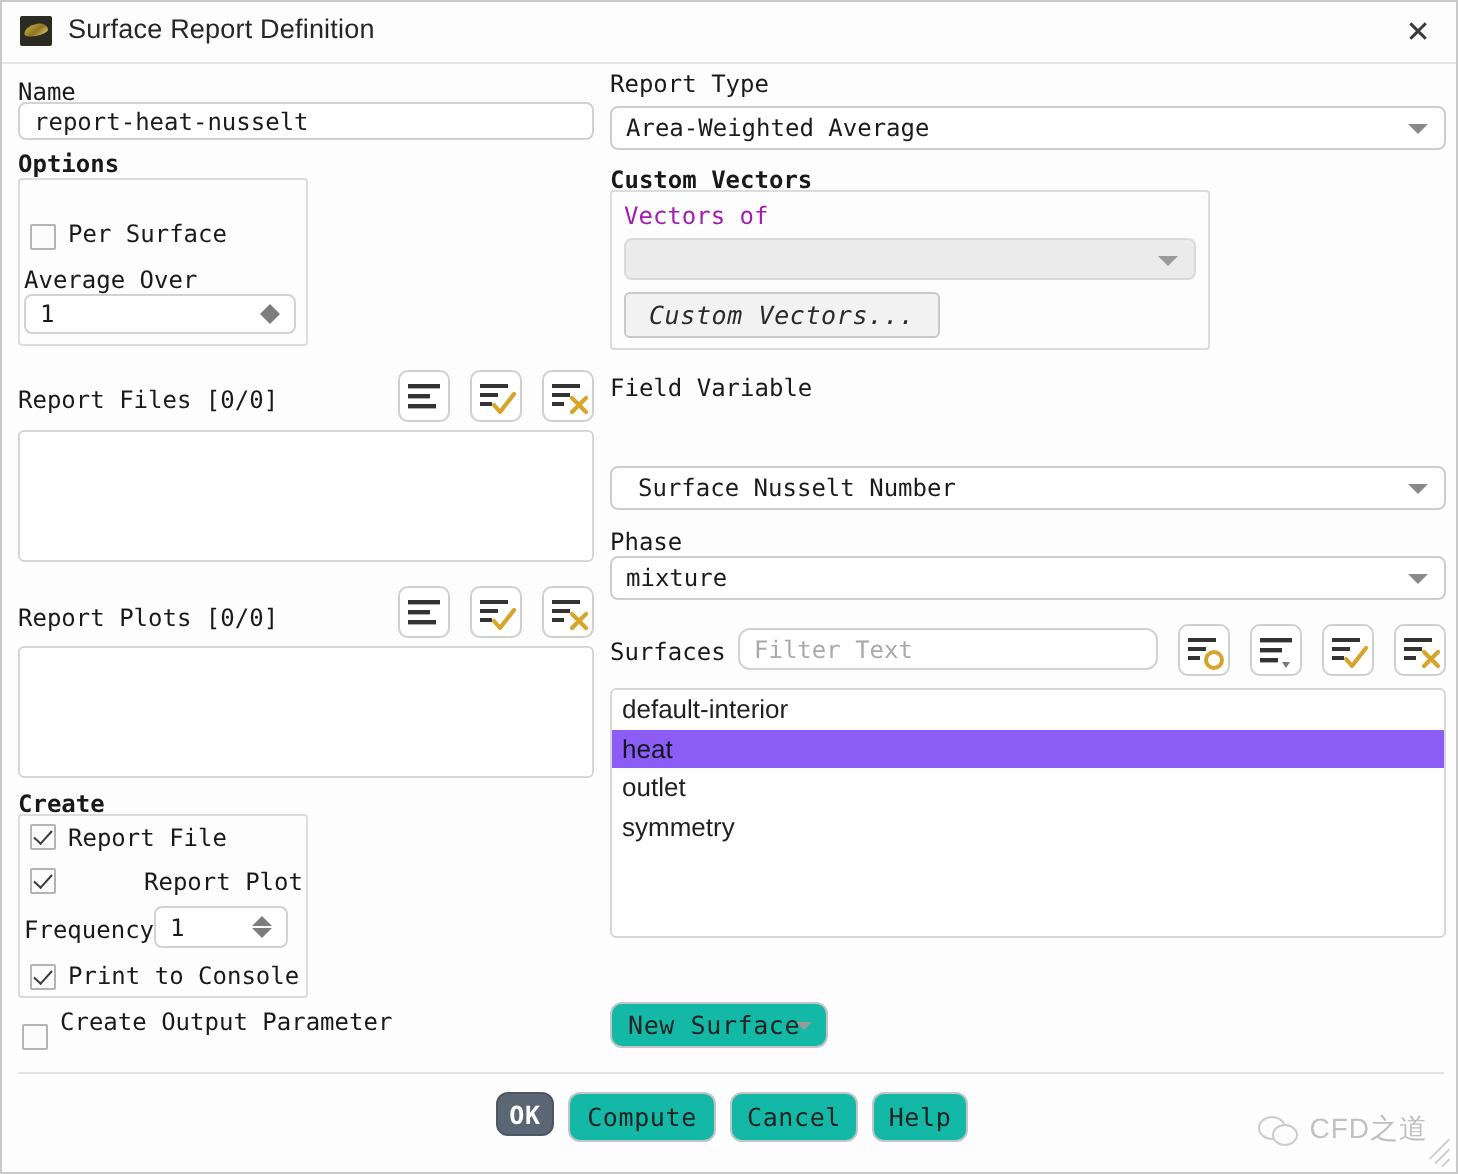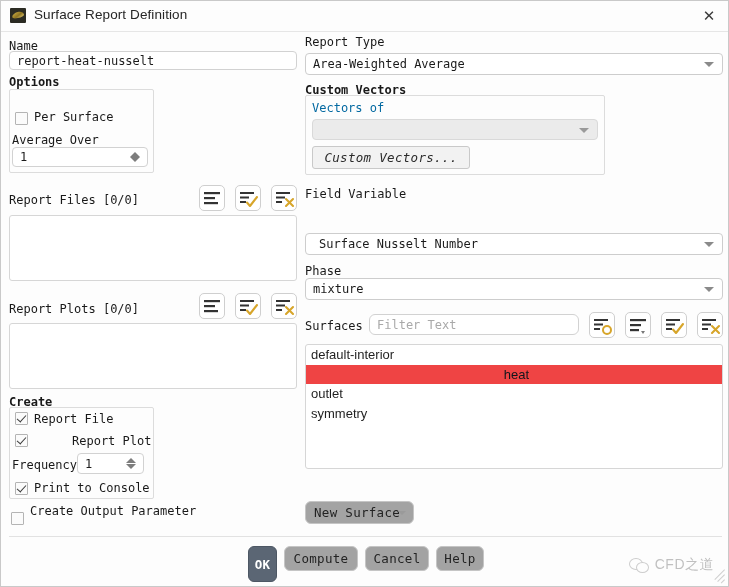--- a/index.html
+++ b/index.html
@@ -177,21 +177,21 @@
     background: #ffffff;
     border: 1px solid #cfcfcf;
     border-radius: 5px;
     cursor: pointer;
   }
   .tbtn svg { position: absolute; left: 3px; top: 3px; }
   
   .btn {
     position: absolute;
     box-sizing: border-box;
-    background: #a3a3a3;
+    background: #14b8a6;
     border: 1px solid #c5c5c5;
     border-radius: 6px;
     font-family: "DejaVu Sans Mono", monospace;
     font-size: 12.5px;
     color: #232323;
     display: flex; align-items: center; justify-content: center;
     cursor: pointer;
     letter-spacing: 0.3px;
   }
   .btn.primary {
@@ -218,21 +218,21 @@
   .surf-row {
     height: 19.5px;
     line-height: 19.5px;
     padding-left: 5px;
     font-family: "Liberation Sans", sans-serif;
     font-size: 13px;
     color: #1f1f1f;
     cursor: pointer;
     box-sizing: border-box;
   }
-  .surf-row.selected { background: #ef4444; color: #10161c; text-align: center; }
+  .surf-row.selected { background: #8b5cf6; color: #10161c; }
   
   .hr {
     position: absolute;
     height: 1px;
     background: #e2e2e2;
   }
   
   .watermark {
     position: absolute;
     right: 14px; bottom: 12px;
@@ -373,21 +373,21 @@
   <div class="lbl" style="left:29px; top:503px;">Create Output Parameter</div>
 
   <div class="lbl" style="left:304px; top:34px;">Report Type</div>
   <div class="combo" style="left:304px; top:52px; width:418px; height:22px;">
     <span>Area-Weighted Average</span>
     <span class="arrow"></span>
   </div>
 
   <div class="lbl lbl-bold" style="left:304px; top:82px;">Custom Vectors</div>
   <div class="group" style="left:304px; top:94px; width:300px; height:80px;"></div>
-  <div class="lbl" style="left:311px; top:100px; color:#0369a1;text-align:center;">Vectors of</div>
+  <div class="lbl" style="left:311px; top:100px; color:#a21caf;text-align:center;">Vectors of</div>
   <div class="combo disabled" style="left:311px; top:118px; width:286px; height:21px;">
     <span></span>
     <span class="arrow"></span>
   </div>
   <div class="btn flat" style="left:311px; top:145px; width:158px; height:23px;font-style:italic;">Custom Vectors...</div>
 
   <div class="lbl" style="left:304px; top:186px;">Field Variable</div>
   <div class="combo" style="left:304px; top:232px; width:418px; height:22px; padding-left:13px;">
     <span>Surface Nusselt Number</span>
     <span class="arrow"></span>
@@ -446,21 +446,21 @@
       </div>
   </div>
 
   <div class="btn withcaret" style="left:304px; top:500px; width:109px; height:23px; justify-content:flex-start; padding-left:8px;">
     <span>New Surface</span>
     <span class="caret"></span>
   </div>
 
   <div class="hr" style="left:8px; top:535px; width:713px;"></div>
 
-  <div class="btn primary" style="left:247px; top:545px; width:29px; height:36px;">OK</div>
+  <div class="btn primary" style="left:247px; top:545px; width:29px; height:22px;">OK</div>
   <div class="btn" style="left:283px; top:545px; width:74px; height:25px;">Compute</div>
   <div class="btn" style="left:364px; top:545px; width:64px; height:25px;">Cancel</div>
   <div class="btn" style="left:435px; top:545px; width:48px; height:25px;">Help</div>
 
   <div class="watermark">
     <div class="wechat">
       <span class="b1"></span>
       <span class="b2"></span>
     </div>
     <div class="wm-text">CFD之道</div>

